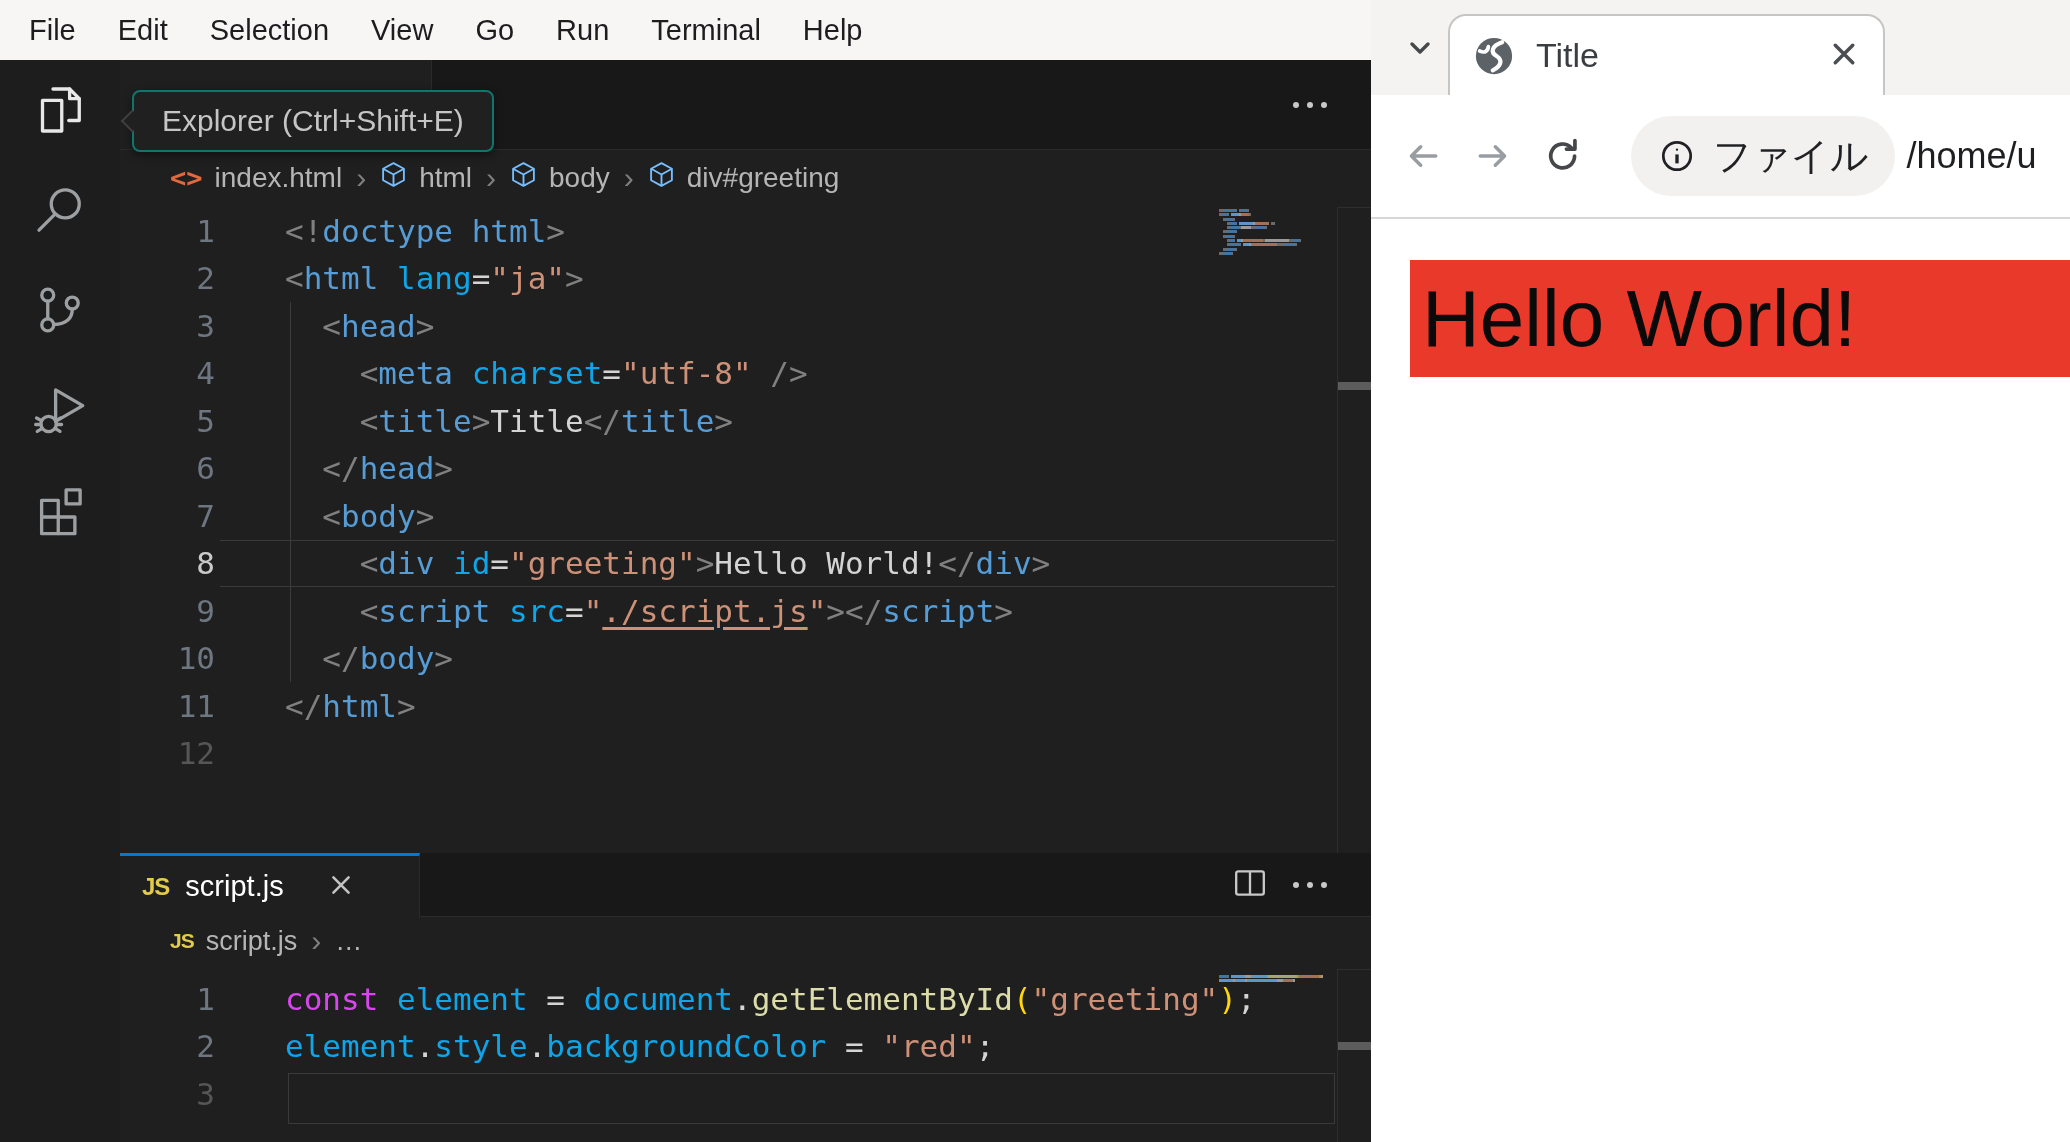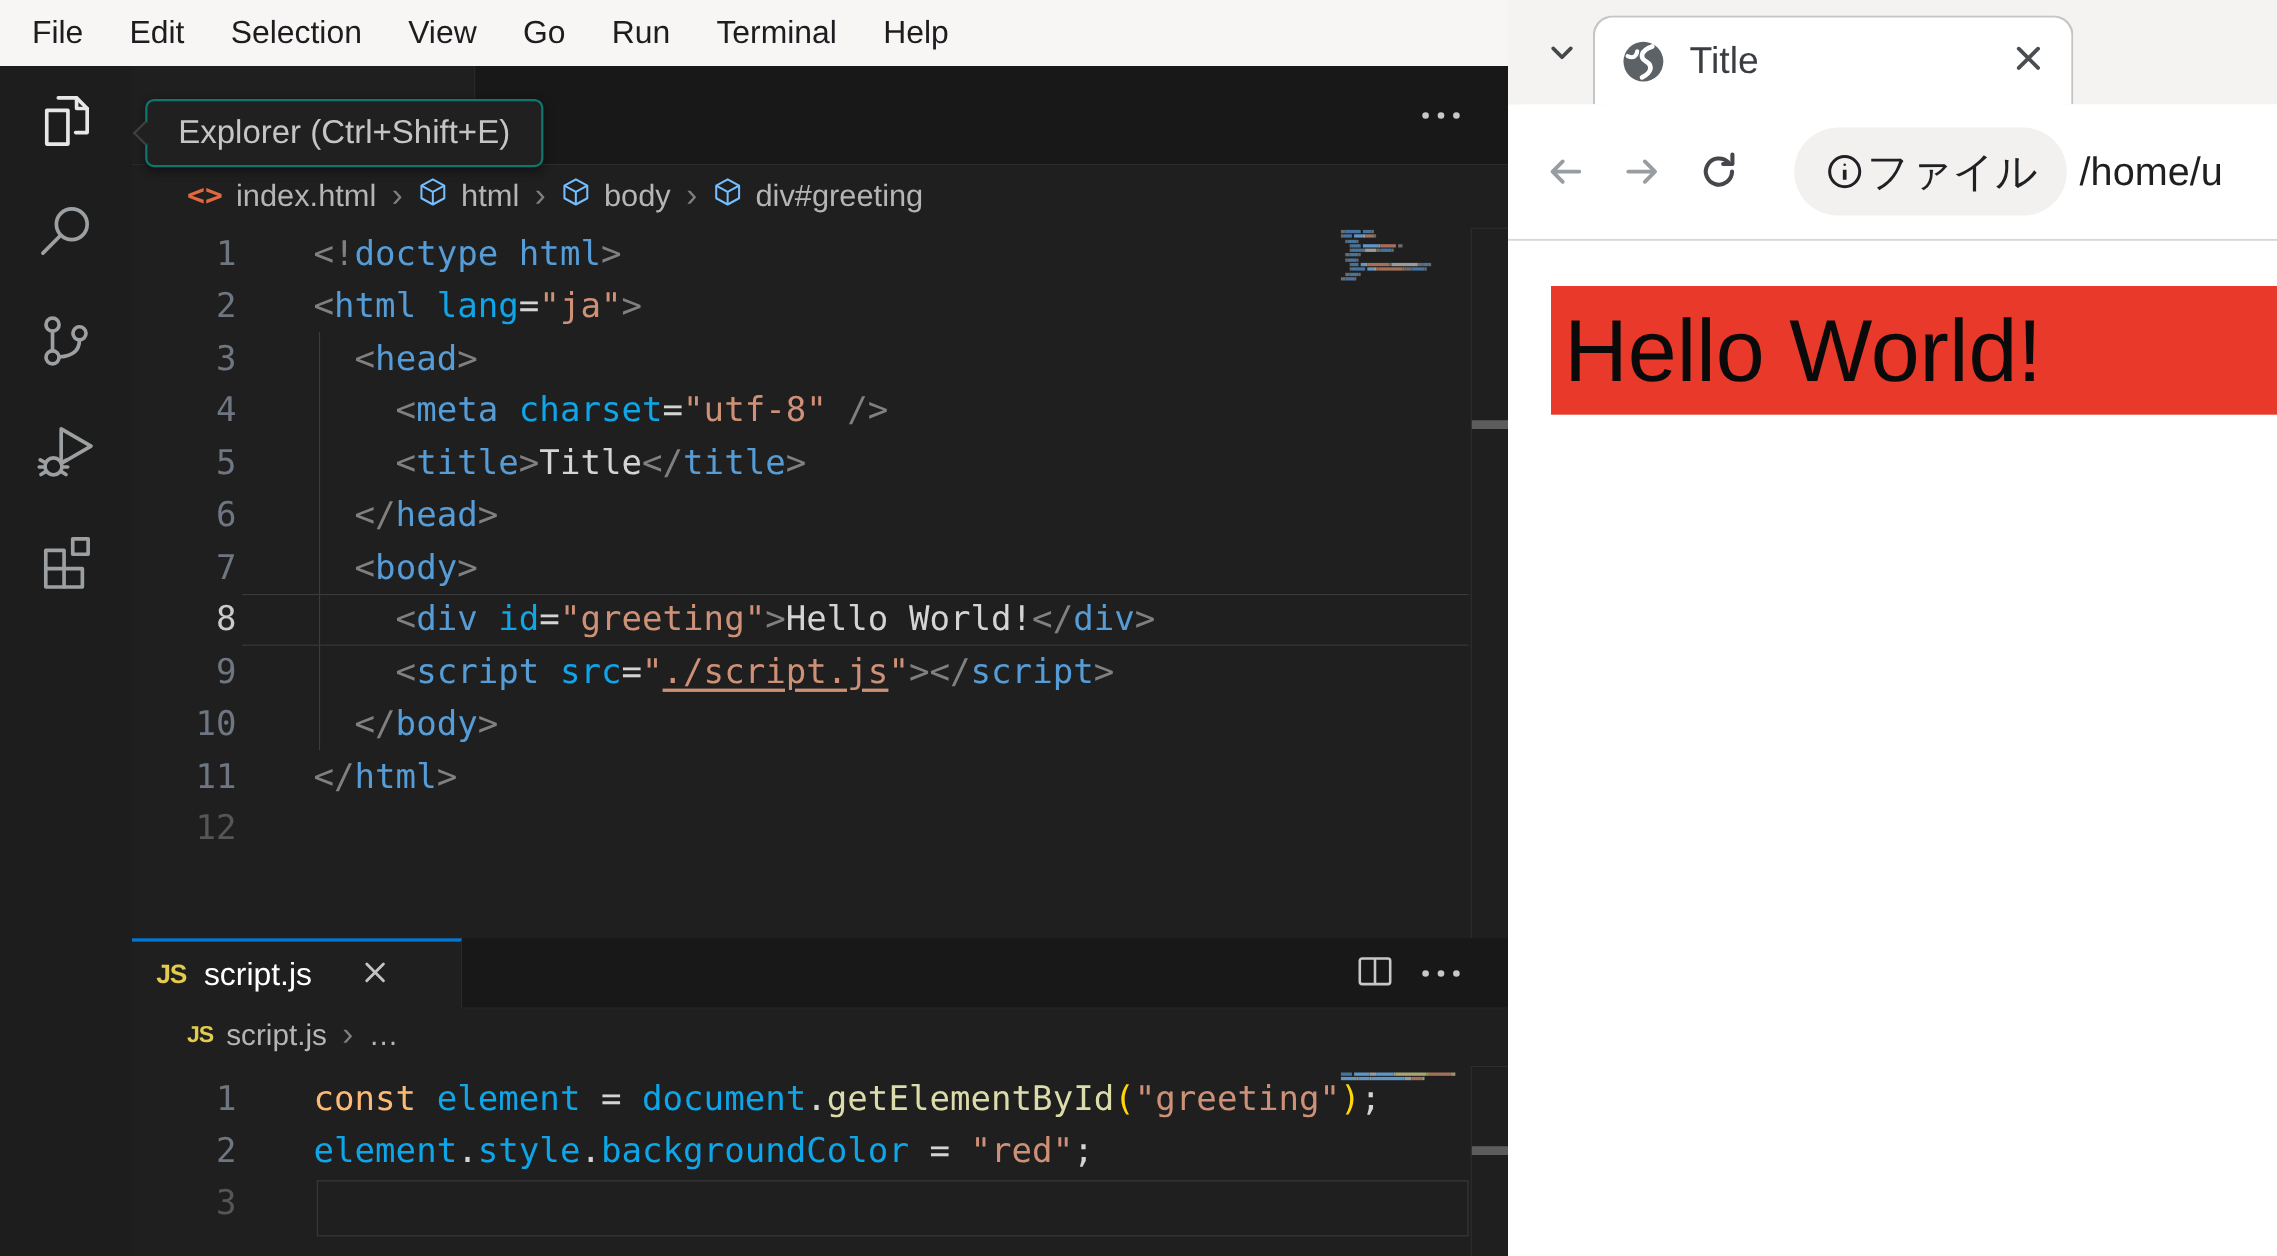--- a/index.html
+++ b/index.html
@@ -34,21 +34,21 @@
   .crumb-sep { color:#7f7f7f; font-size:30px; padding:0 2px; }
   .html-glyph { color:#e0693f; font-family:"DejaVu Sans Mono", monospace; font-weight:bold; font-size:27px; }
   .cube svg { width:27px; height:27px; stroke:#75beff; fill:none; stroke-width:1.8; stroke-linejoin:round; }
   .code { position:absolute; left:0; right:0; font-family:"DejaVu Sans Mono", monospace; font-size:31px; }
   .g1 .code { top:145px; bottom:0; padding-top:2px; }
   .line { position:relative; height:47.5px; display:flex; align-items:center; }
   .num { width:95px; text-align:right; color:#6e7681; flex:none; }
   .num.hi { color:#cacaca; } .num.lo { color:#565656; }
   .src { padding-left:70px; white-space:pre; }
   .tk-punct{color:#808080} .tk-tag{color:#569cd6} .tk-attr{color:#0ea5e9}
-  .tk-str{color:#ce9178} .tk-plain{color:#d4d4d4} .tk-kw{color:#fdba74}
+  .tk-str{color:#ce9178} .tk-plain{color:#d4d4d4} .tk-kw{color:#d946ef}
   .tk-fn{color:#dcdcaa} .tk-brkt{color:#ffd70a}
   .tk-link{color:#ce9178; text-decoration:underline; text-underline-offset:5px;}
   .g1 .line.cur::after { content:""; position:absolute; left:100px; right:36px; top:0; bottom:0;
      border-top:1px solid #3a3a3a; border-bottom:1px solid #3a3a3a; pointer-events:none; }
   .g2 .line.cur::after { content:""; position:absolute; left:168px; right:36px; top:3px; bottom:-6px;
      border:1px solid #3a3a3a; pointer-events:none; }
   .indent-guide { position:absolute; left:170px; top:97px; width:1px; height:380px; background:#3d3d3d; }
   .minimap { position:absolute; right:44px; width:108px; }
   .g1 .minimap { top:4px; } .g2 .minimap { top:10px; }
   .mm-row { height:3px; margin-bottom:1.3px; display:flex; }
@@ -93,21 +93,21 @@
   .btab .title { margin-left:22px; font-size:34px; color:#3a3e42; flex:1; }
   .btab .x-icon svg { width:30px; height:30px; stroke:#4a4e52; stroke-width:2.8; }
   .toolbar { position:absolute; left:0; top:95px; right:0; height:124px; background:#fff;
      border-bottom:2px solid #d8d7d5; border-radius:16px 0 0 0; display:flex; align-items:center; }
   .nav svg { width:44px; height:44px; fill:none; stroke-linecap:round; stroke-linejoin:round; }
   .nav { display:flex; align-items:center; justify-content:center; width:44px; height:44px; }
   .nav.back { margin-left:30px; } .nav.fwd { margin-left:26px; } .nav.reload { margin-left:26px; }
   .nav.back svg, .nav.fwd svg { stroke:#989da2; stroke-width:3; }
   .nav.reload svg { stroke:#45474b; stroke-width:3.2; }
   .chip { margin-left:46px; height:80px; background:#f3f1ef; border-radius:40px;
-     display:flex; align-items:center; padding:0 26px; }
+     display:flex; align-items:center; padding:0 26px; gap:16px; }
   .chip svg { width:40px; height:40px; stroke:#1f2124; fill:none; stroke-width:2.6; }
   .chip .chip-label { font-size:38px; color:#1f2124; }
   .url { margin-left:12px; font-size:36px; color:#1d1f21; white-space:nowrap; }
   .content { position:absolute; left:0; top:219px; right:0; bottom:0; background:#fff; }
   .greeting { position:absolute; left:39px; top:41px; width:660px; height:117px;
      display:flex; align-items:center; padding-left:12px;
      color:#0a0a0a; font-size:80px; }
 </style>
 </head>
 <body>

